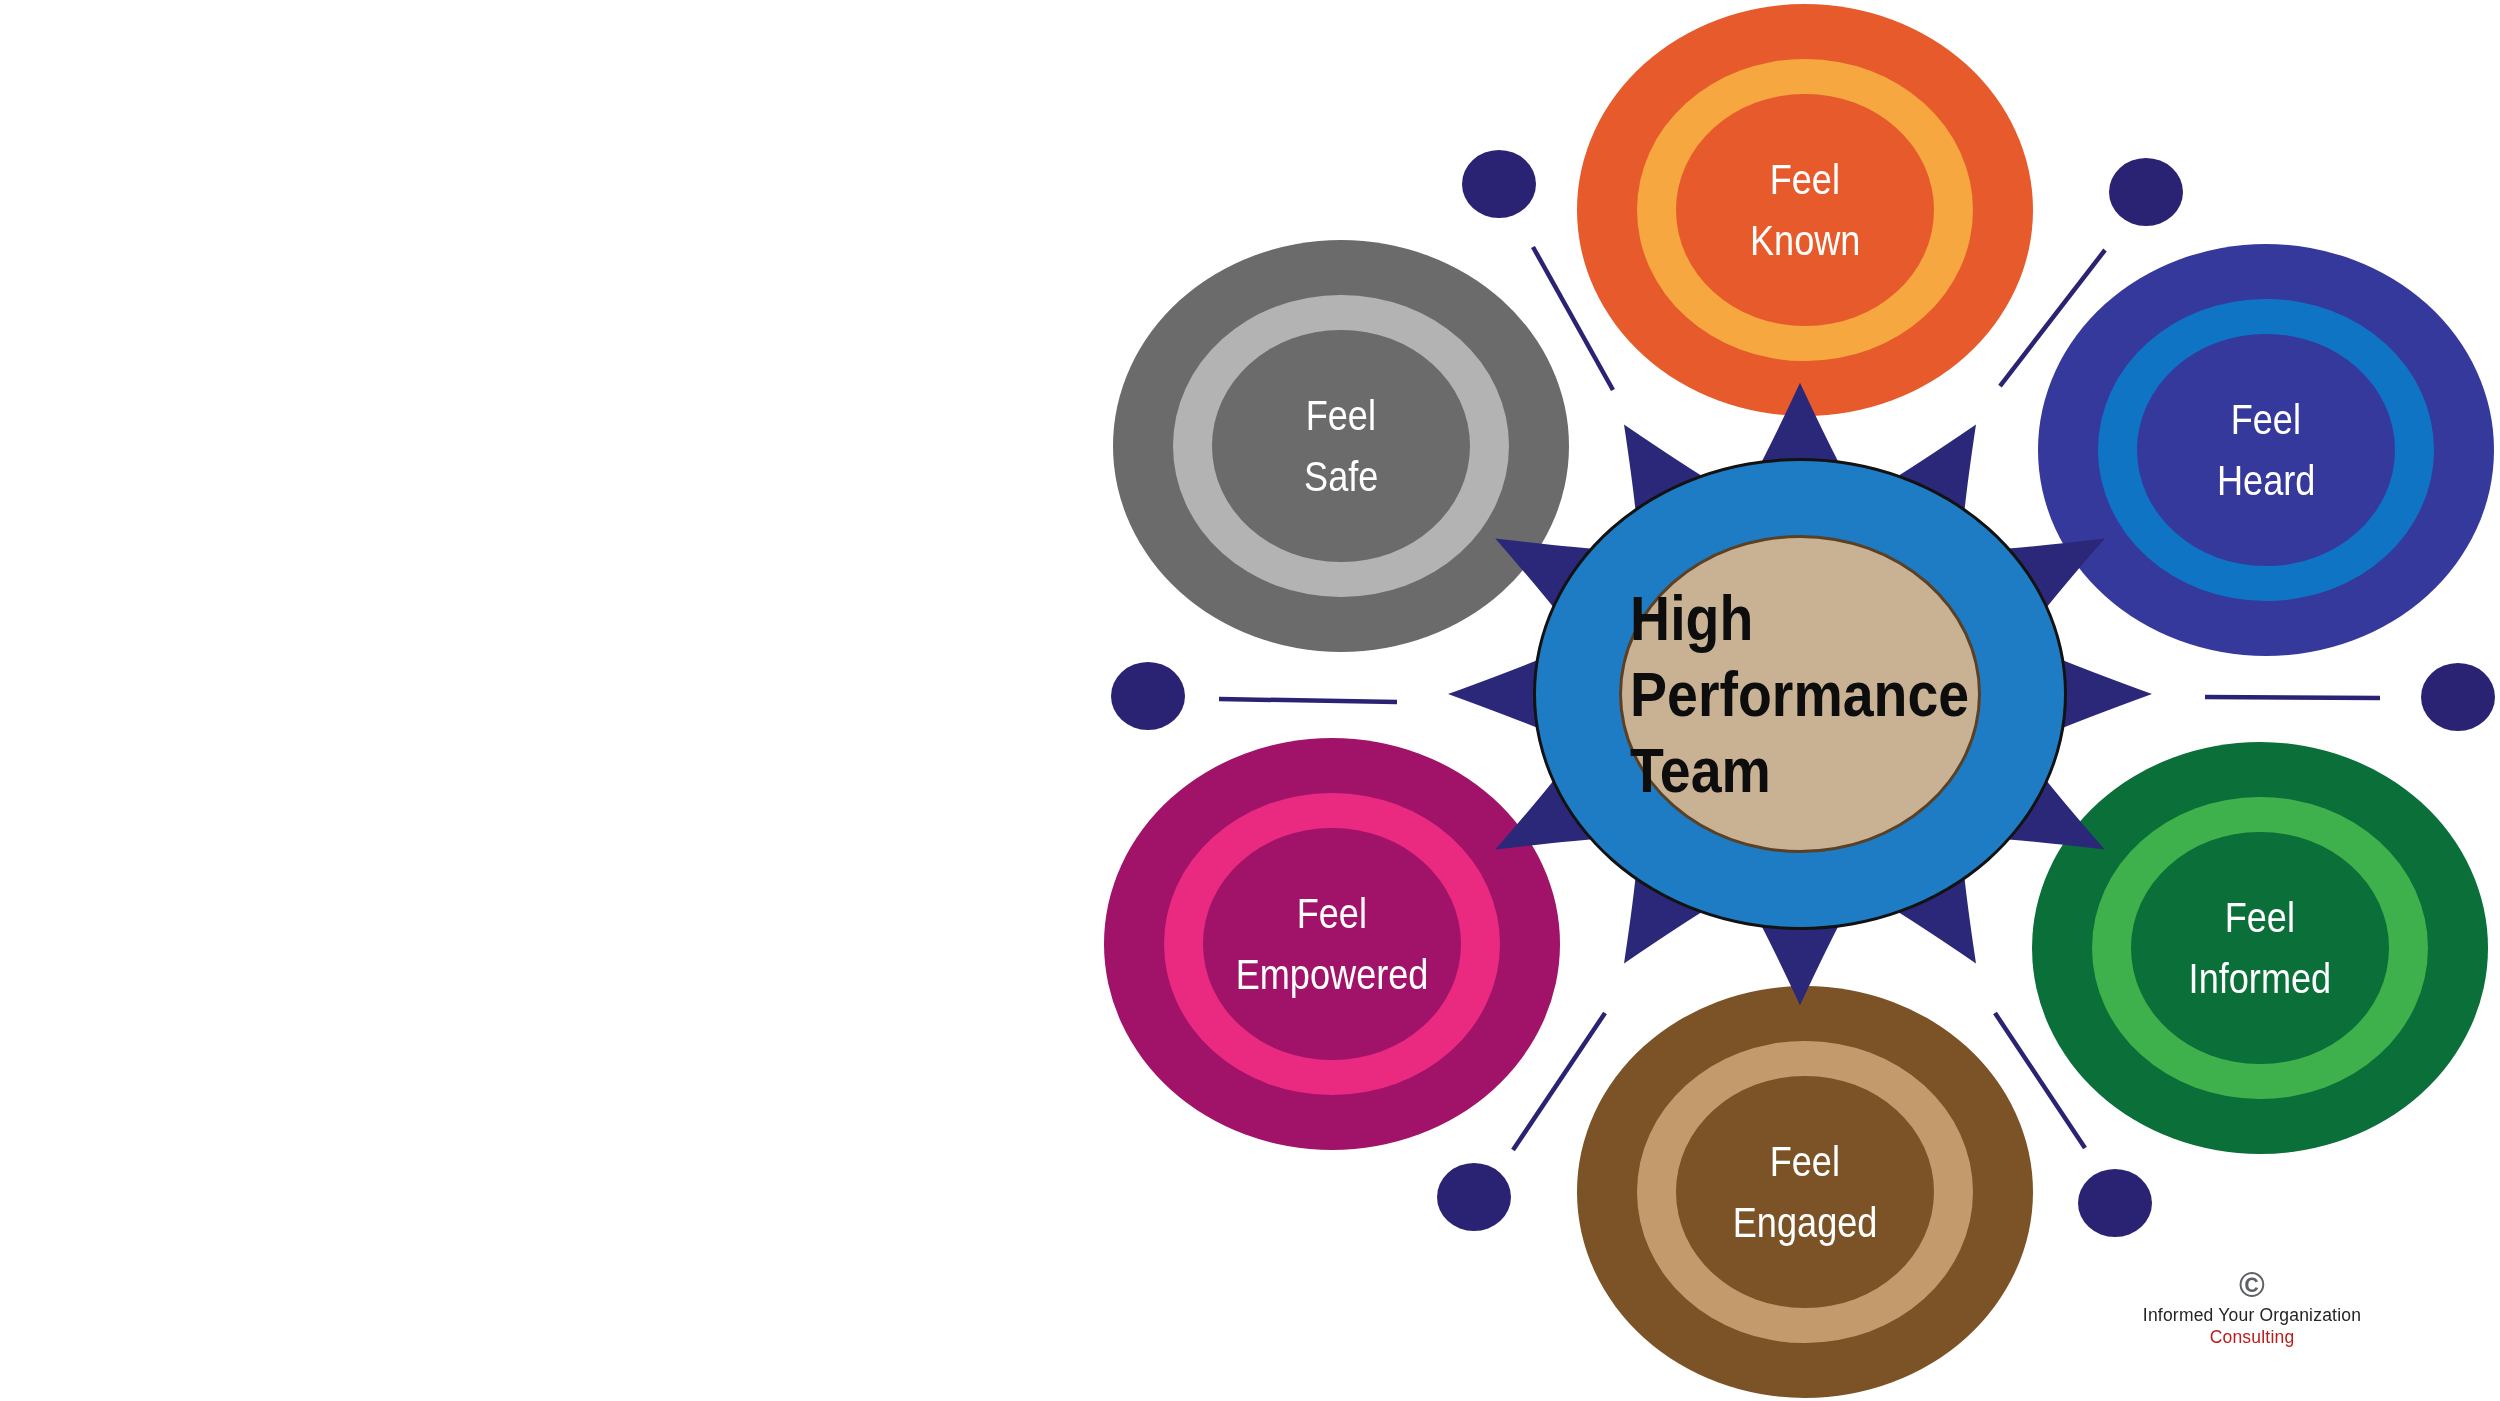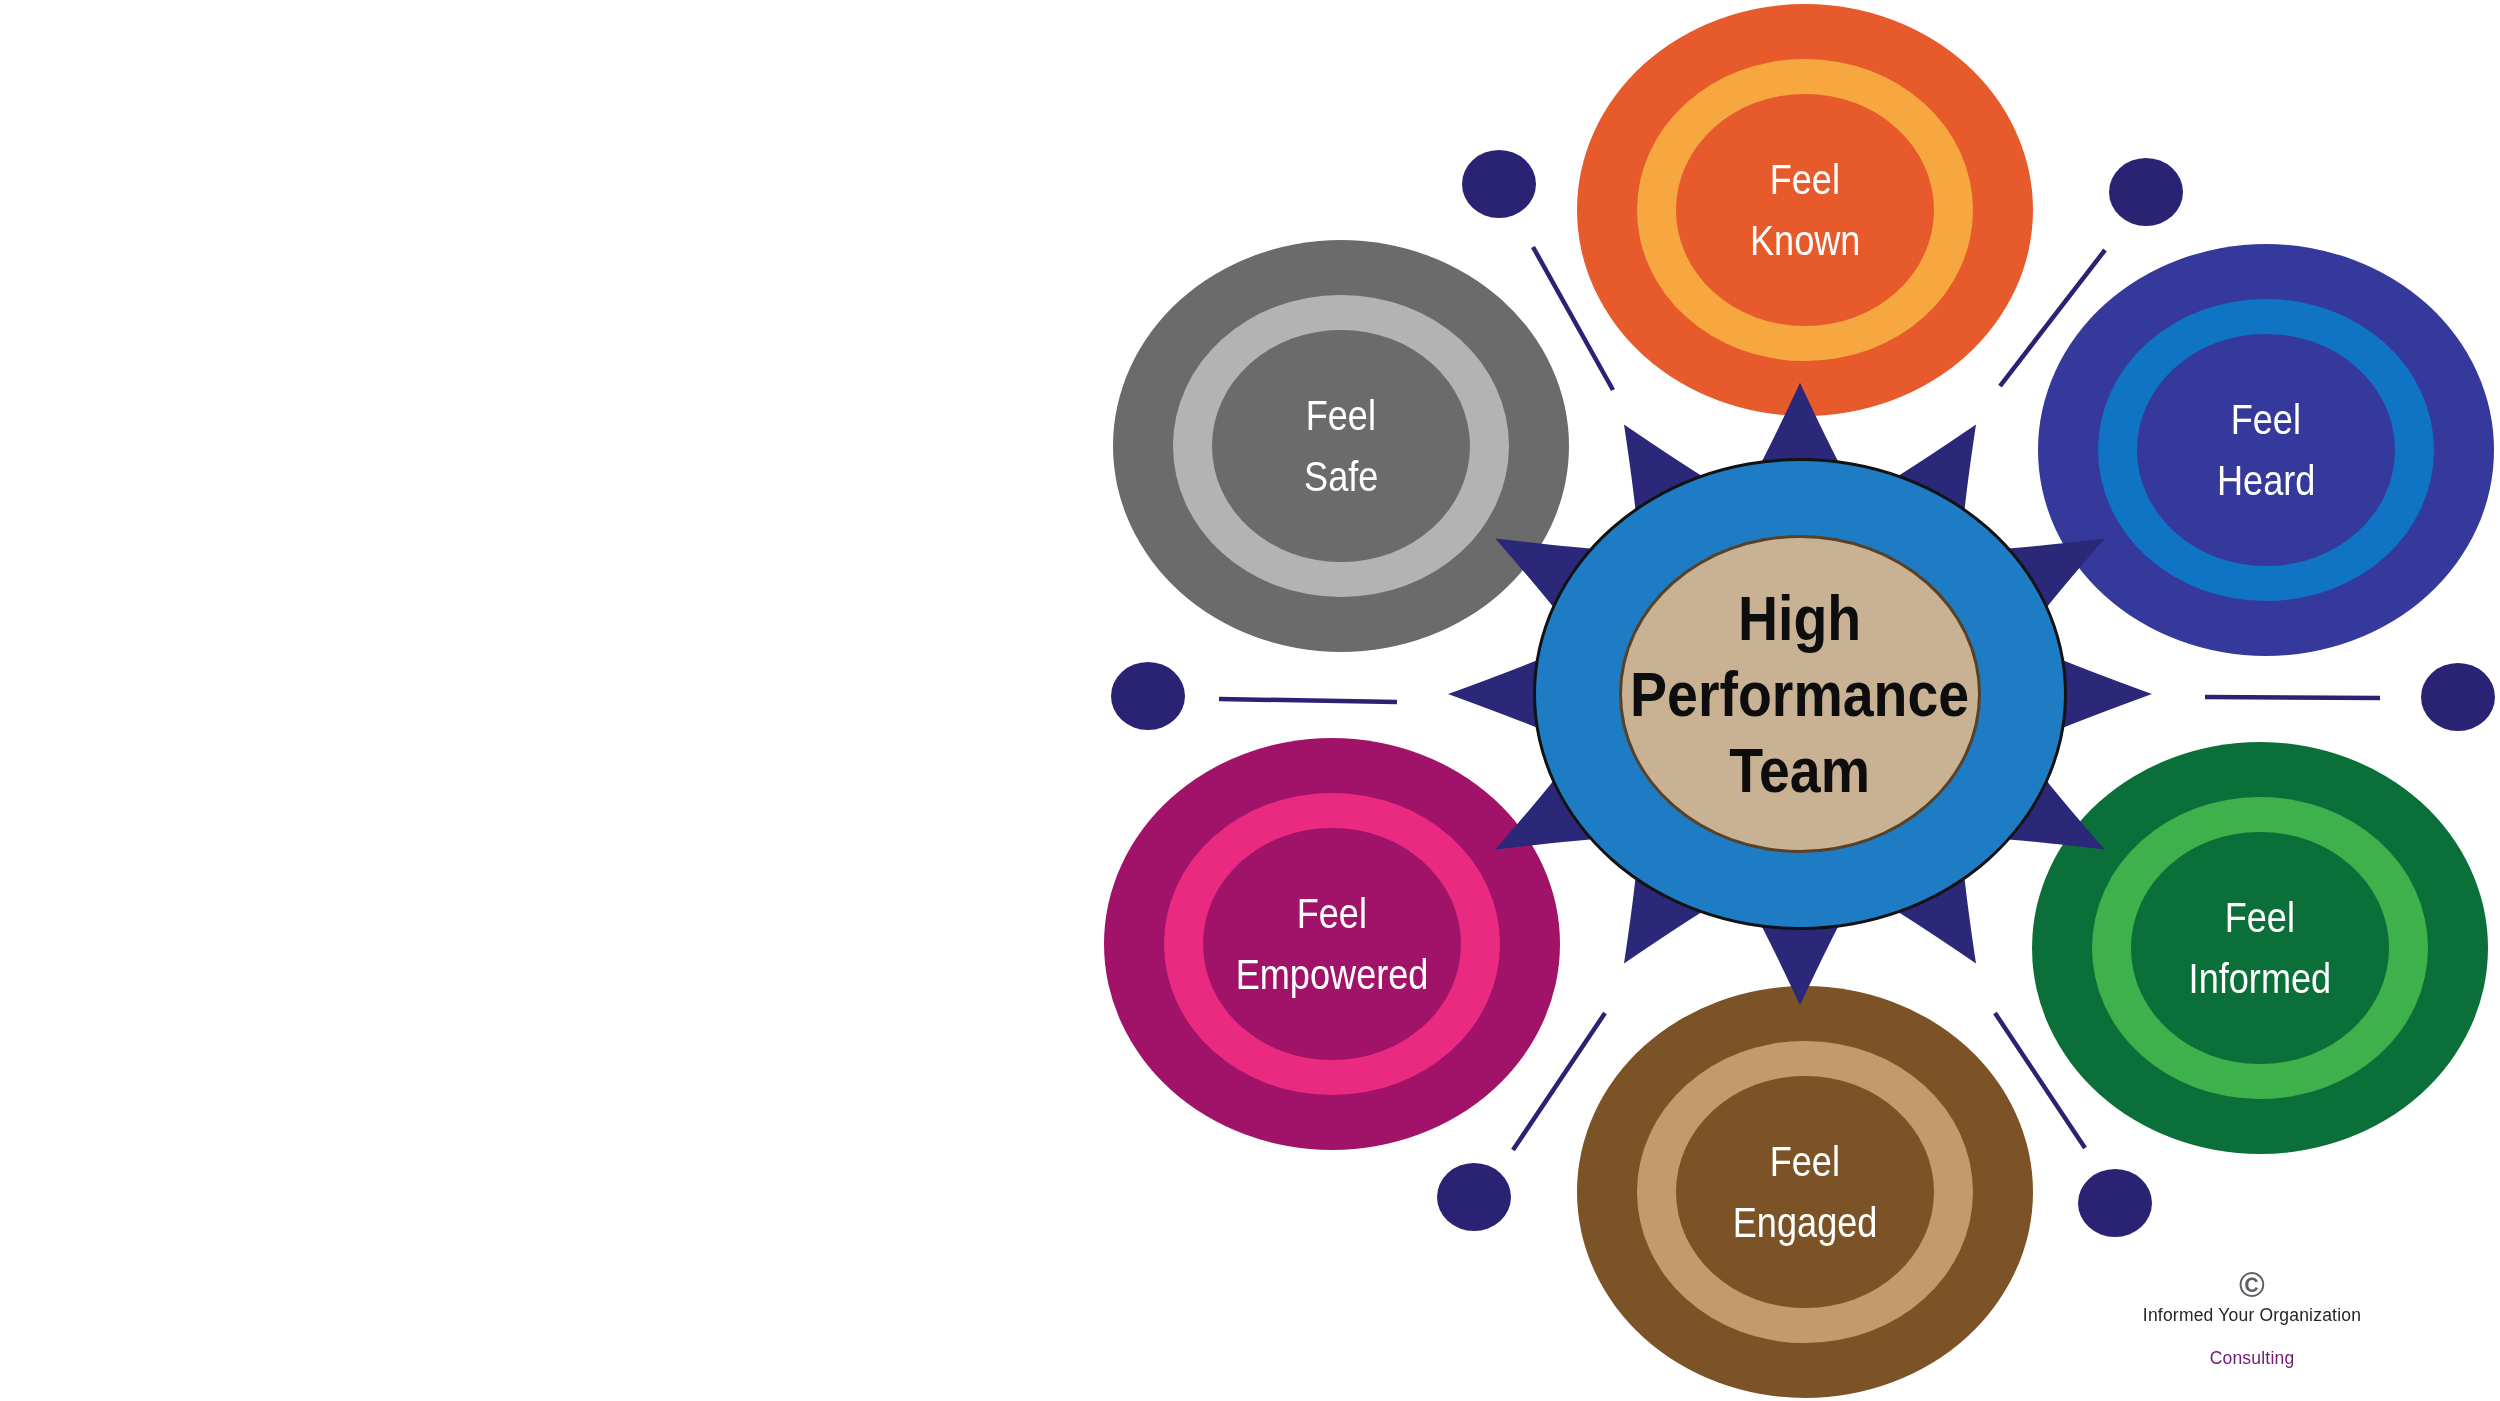--- a/index.html
+++ b/index.html
@@ -28,21 +28,21 @@
     box-sizing:border-box;
     z-index:6;
   }
   .hub-tan{
     position:absolute;border-radius:50%;
     box-sizing:border-box;
     z-index:7;
     display:flex;flex-direction:column;align-items:center;justify-content:center;
   }
   .hub-label{
-    text-align:center;
+    text-align:left;
     font-weight:bold;
     font-size:63px;
     line-height:76px;
   }
   .hub-label .line{display:block;transform:scaleX(0.88);white-space:nowrap;}
   
   #shape-layer{
     position:absolute;left:0;top:0;
     z-index:5;
     pointer-events:none;
@@ -130,15 +130,15 @@
     <div class="hub-tan" style="left: 1619px; top: 535px; width: 362px; height: 318px; background: rgb(201, 178, 148); border: 3px solid rgb(90, 64, 37);">
       <div class="hub-label" style="color: rgb(13, 13, 13);">
         <span class="line">High</span>
         <span class="line">Performance</span>
         <span class="line">Team</span>
       </div>
     </div>
     <div class="credit" style="left: 2092px; top: 1266px;">
       <div class="sym" style="color: rgb(93, 97, 101);">©</div>
       <div class="t" style="color: rgb(35, 37, 39);">Informed Your Organization</div>
-      <div class="t" style="color: #701a75; margin-top: 21px;">Consulting</div>
+      <div class="t" style="color: #b91c1c;">Consulting</div>
     </div>
   </div>
 
 </body></html>

